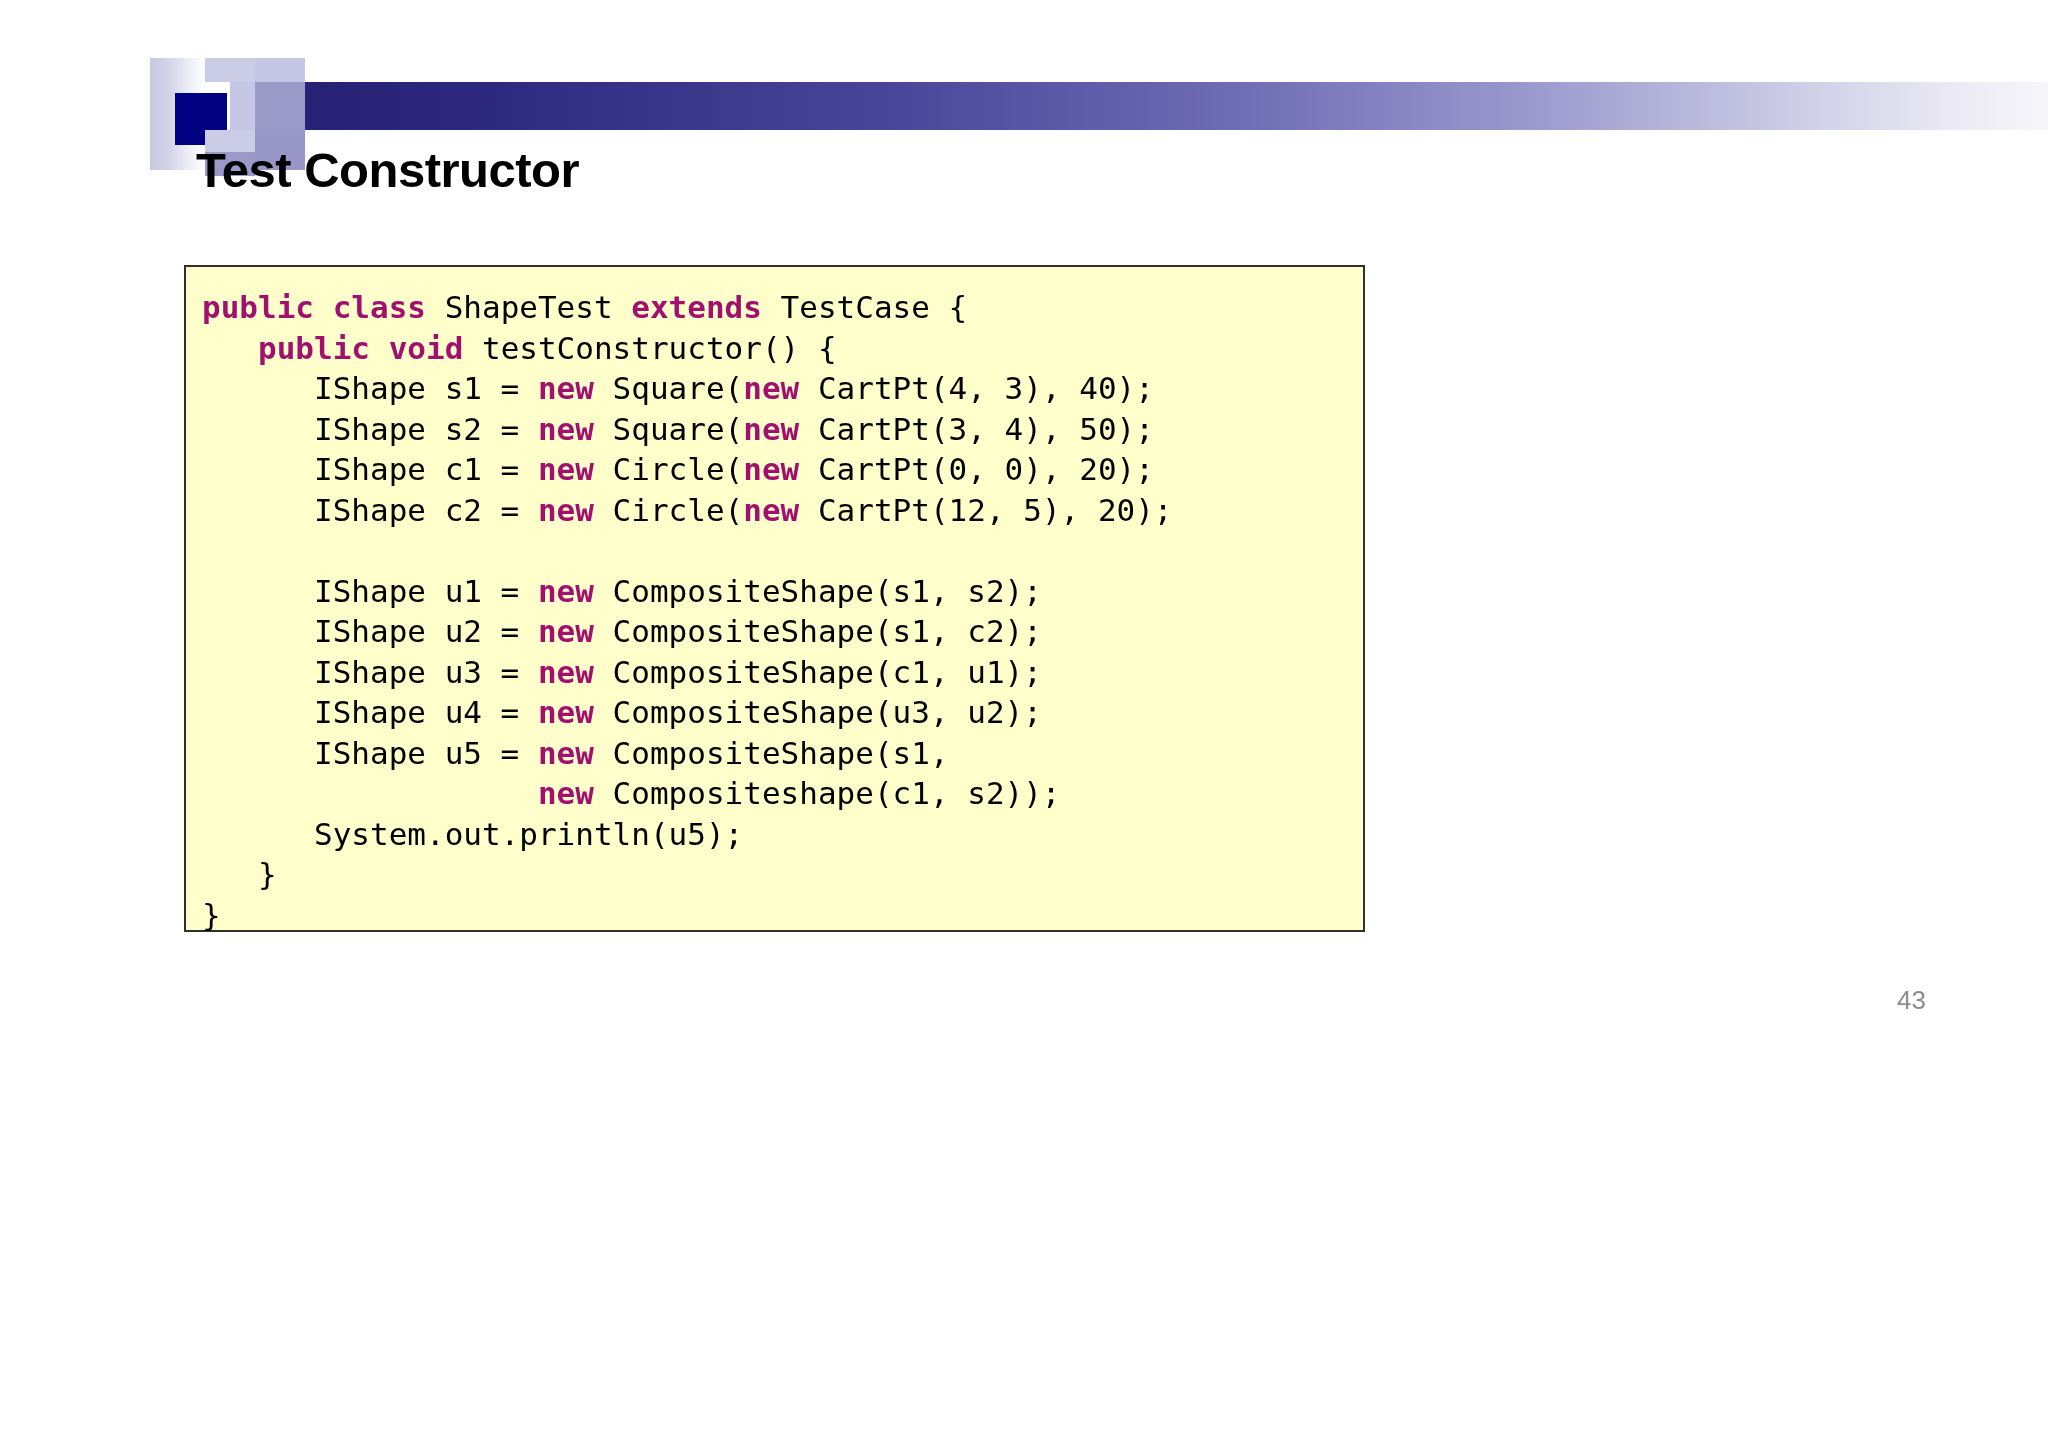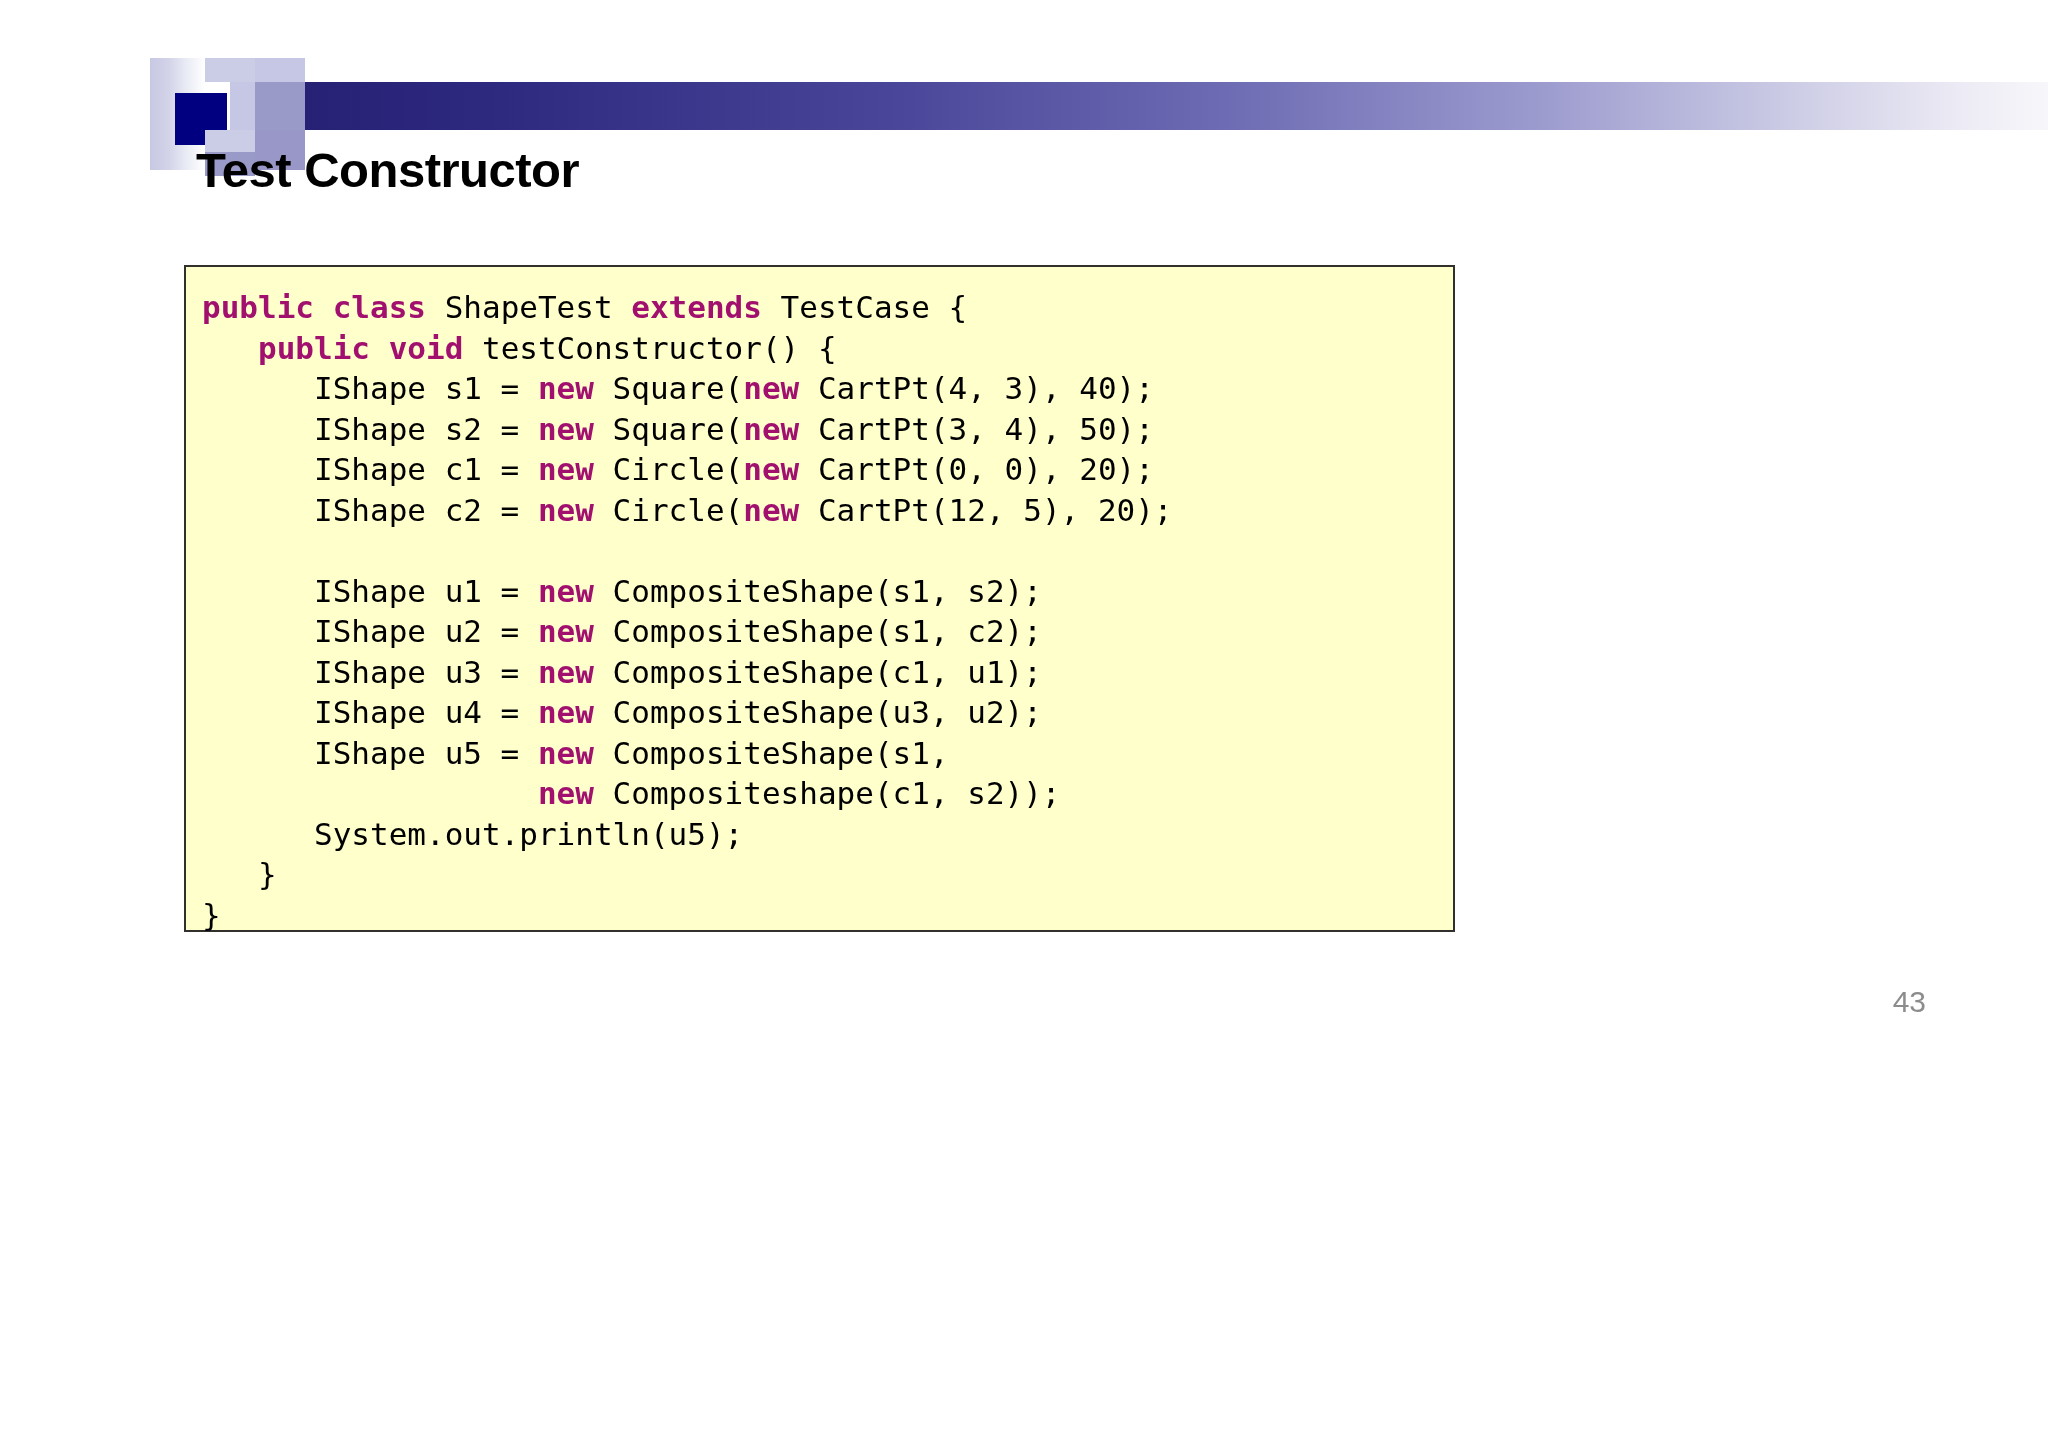--- a/index.html
+++ b/index.html
@@ -65,21 +65,21 @@
     letter-spacing: -0.5px;
     font-family: "Liberation Sans", sans-serif;
     white-space: nowrap;
   }
 
   
   #code-block {
     position: absolute;
     left: 184px;
     top: 265px;
-    width: 1271px;
+    width: 1181px;
     height: 667px;
     background: #ffffcc;
     border: 2px solid #31302c;
     padding: 20px 0 0 16px;
   }
   #code-listing {
     font-family: "DejaVu Sans Mono", "Liberation Mono", monospace;
     font-size: 31px;
     line-height: 40.5px;
     color: #000000;
@@ -90,21 +90,21 @@
     color: #a1106e;
     font-weight: bold;
   }
   .blank-line { display: block; height: 40.5px; }
 
   
   #page-number {
     position: absolute;
     right: 122px;
     top: 985px;
-    font-size: 30px;
+    font-size: 26px;
     color: #8c8c8c;
     font-family: "Liberation Sans", sans-serif;
     margin-left: 33px;
   }
 </style>
 </head>
 <body>
 
 <div id="header-decoration">
   <div class="col-fade"></div>

